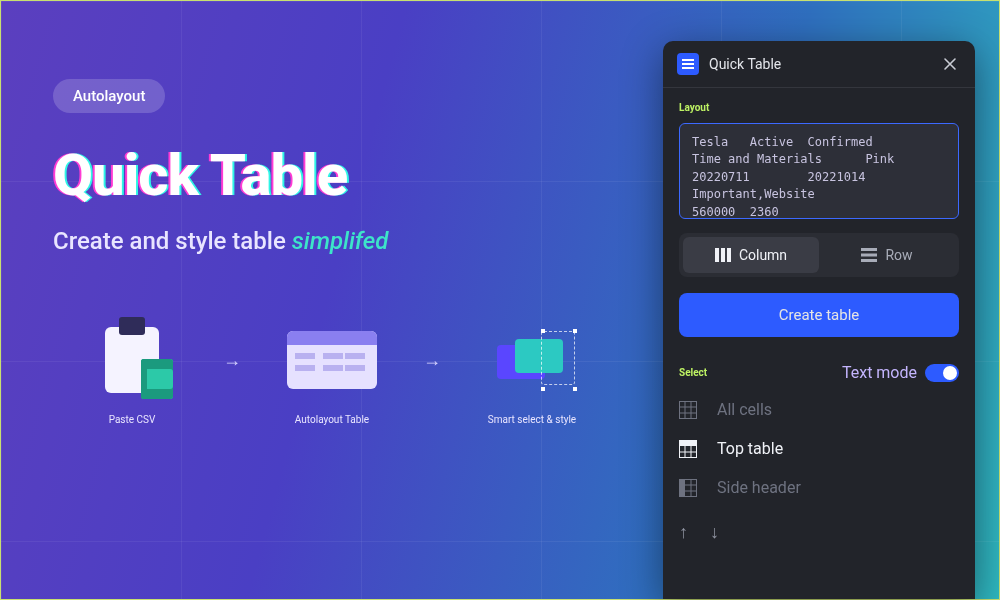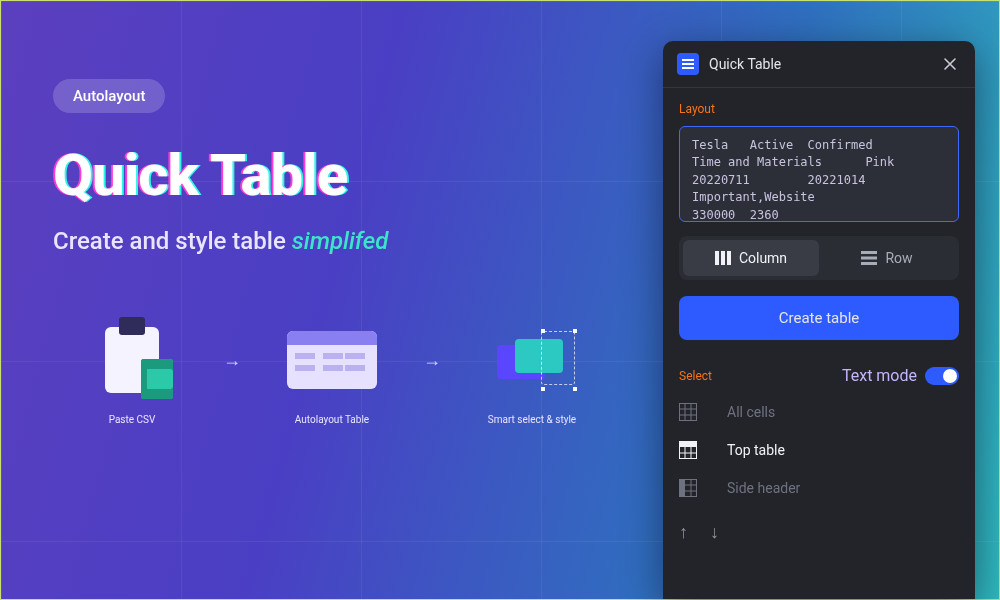--- a/index.html
+++ b/index.html
@@ -65,21 +65,21 @@
     color: #e4e6eb; display: flex; flex-direction: column;
     box-shadow: 0 10px 40px rgba(0,0,0,0.45);
     overflow: hidden;
   }
   .p-head { display: flex; align-items: center; gap: 10px; padding: 12px 14px; border-bottom: 1px solid #34363d; }
   .p-logo { width: 22px; height: 22px; background: #2d5bff; border-radius: 4px; display:flex; align-items:center; justify-content:center; }
   .p-logo svg { display:block; }
   .p-title { font-size: 14px; flex: 1; }
   .p-close { width: 22px; height: 22px; display:flex; align-items:center; justify-content:center; cursor:pointer; color:#c9ccd4; }
   .p-body { padding: 14px 16px 0; flex:1; overflow:hidden; }
-  .sec-label { font-size: 12px; font-weight: 400; color: #f97316; margin-bottom: 10px; }
+  .sec-label { font-size: 10px; font-weight: 700; color: #bef264; margin-bottom: 10px; }
   .csv-box {
     background: #2d2f38; border: 1px solid #3c69ff; border-radius: 6px;
     padding: 10px 12px; font-family: ui-monospace, Menlo, monospace; font-size: 12px;
     color: #c8c4e0; white-space: pre; line-height: 1.45; height: 96px; overflow: hidden;
   }
   .seg {
     display: flex; background: #2b2d34; border-radius: 8px; margin-top: 14px; padding: 4px;
   }
   .seg-btn {
     flex: 1; display: flex; align-items: center; justify-content: center; gap: 8px;
@@ -89,21 +89,21 @@
   .seg-btn svg { display:block; }
   .cta {
     margin-top: 16px; background: #2d5bff; color: #e5e5e5; text-align: center;
     padding: 13px 0; border-radius: 8px; font-size: 15px; cursor: pointer;
   }
   .sel-head { display:flex; align-items:center; justify-content:space-between; margin-top:26px; margin-bottom:8px; }
   .sel-head .sec-label { margin:0; }
   .mode-wrap { display:flex; align-items:center; gap:8px; font-size:16px; color:#c4b5fd; }
   .toggle { width: 34px; height: 18px; background: #2d5bff; border-radius: 999px; position: relative; cursor:pointer; }
   .toggle::after { content:""; position:absolute; right:2px; top:2px; width:14px; height:14px; background:#fff; border-radius:50%; }
-  .opt { display:flex; align-items:center; gap:30px; padding:10px 0; font-size:14px; cursor:pointer; }
+  .opt { display:flex; align-items:center; gap:20px; padding:10px 0; font-size:16px; cursor:pointer; }
   .opt.dim { color:#6e7280; }
   .opt.active { color:#f0f2f7; }
   .opt .gicon { width:18px; height:18px; }
   .arrows { display:flex; gap:22px; margin-top:14px; color:#8f93a0; font-size:18px; }
   .arrows span { cursor:pointer; }
 </style>
 </head>
 <body>
 
 <div class="stage">
@@ -165,21 +165,21 @@
           </svg>
       </div>
     </div>
 
     <div class="p-body">
       <div class="sec-label">Layout</div>
       <div class="csv-box">Tesla   Active  Confirmed
 Time and Materials      Pink
 20220711        20221014
 Important,Website
-330000  2360</div>
+560000  2360</div>
 
       <div class="seg">
         <div class="seg-btn active">
           <svg width="16" height="14" viewBox="0 0 16 14">
               <rect x="0" y="0" width="4" height="14" fill="currentColor"></rect>
               <rect x="6" y="0" width="4" height="14" fill="currentColor"></rect>
               <rect x="12" y="0" width="4" height="14" fill="currentColor"></rect>
             </svg>
           <span>Column</span>
         </div>

